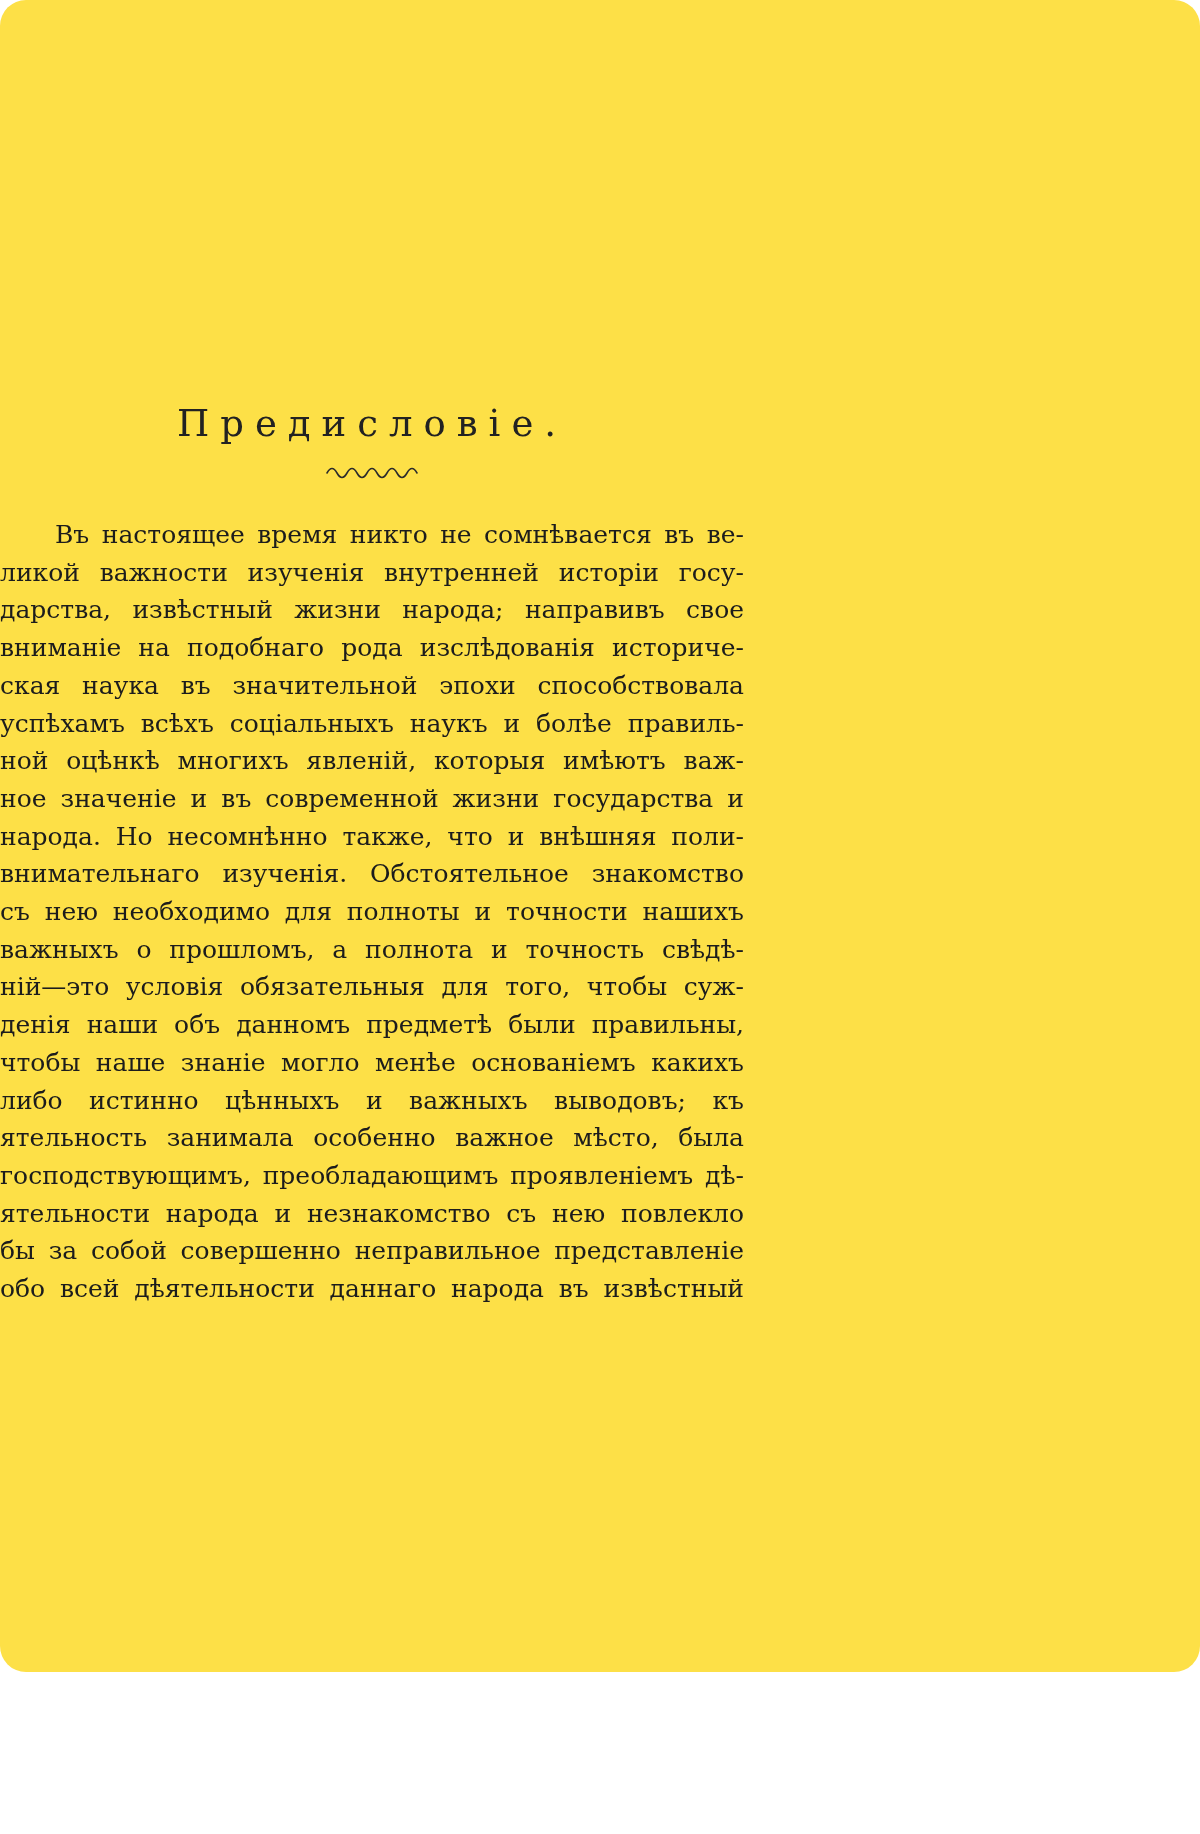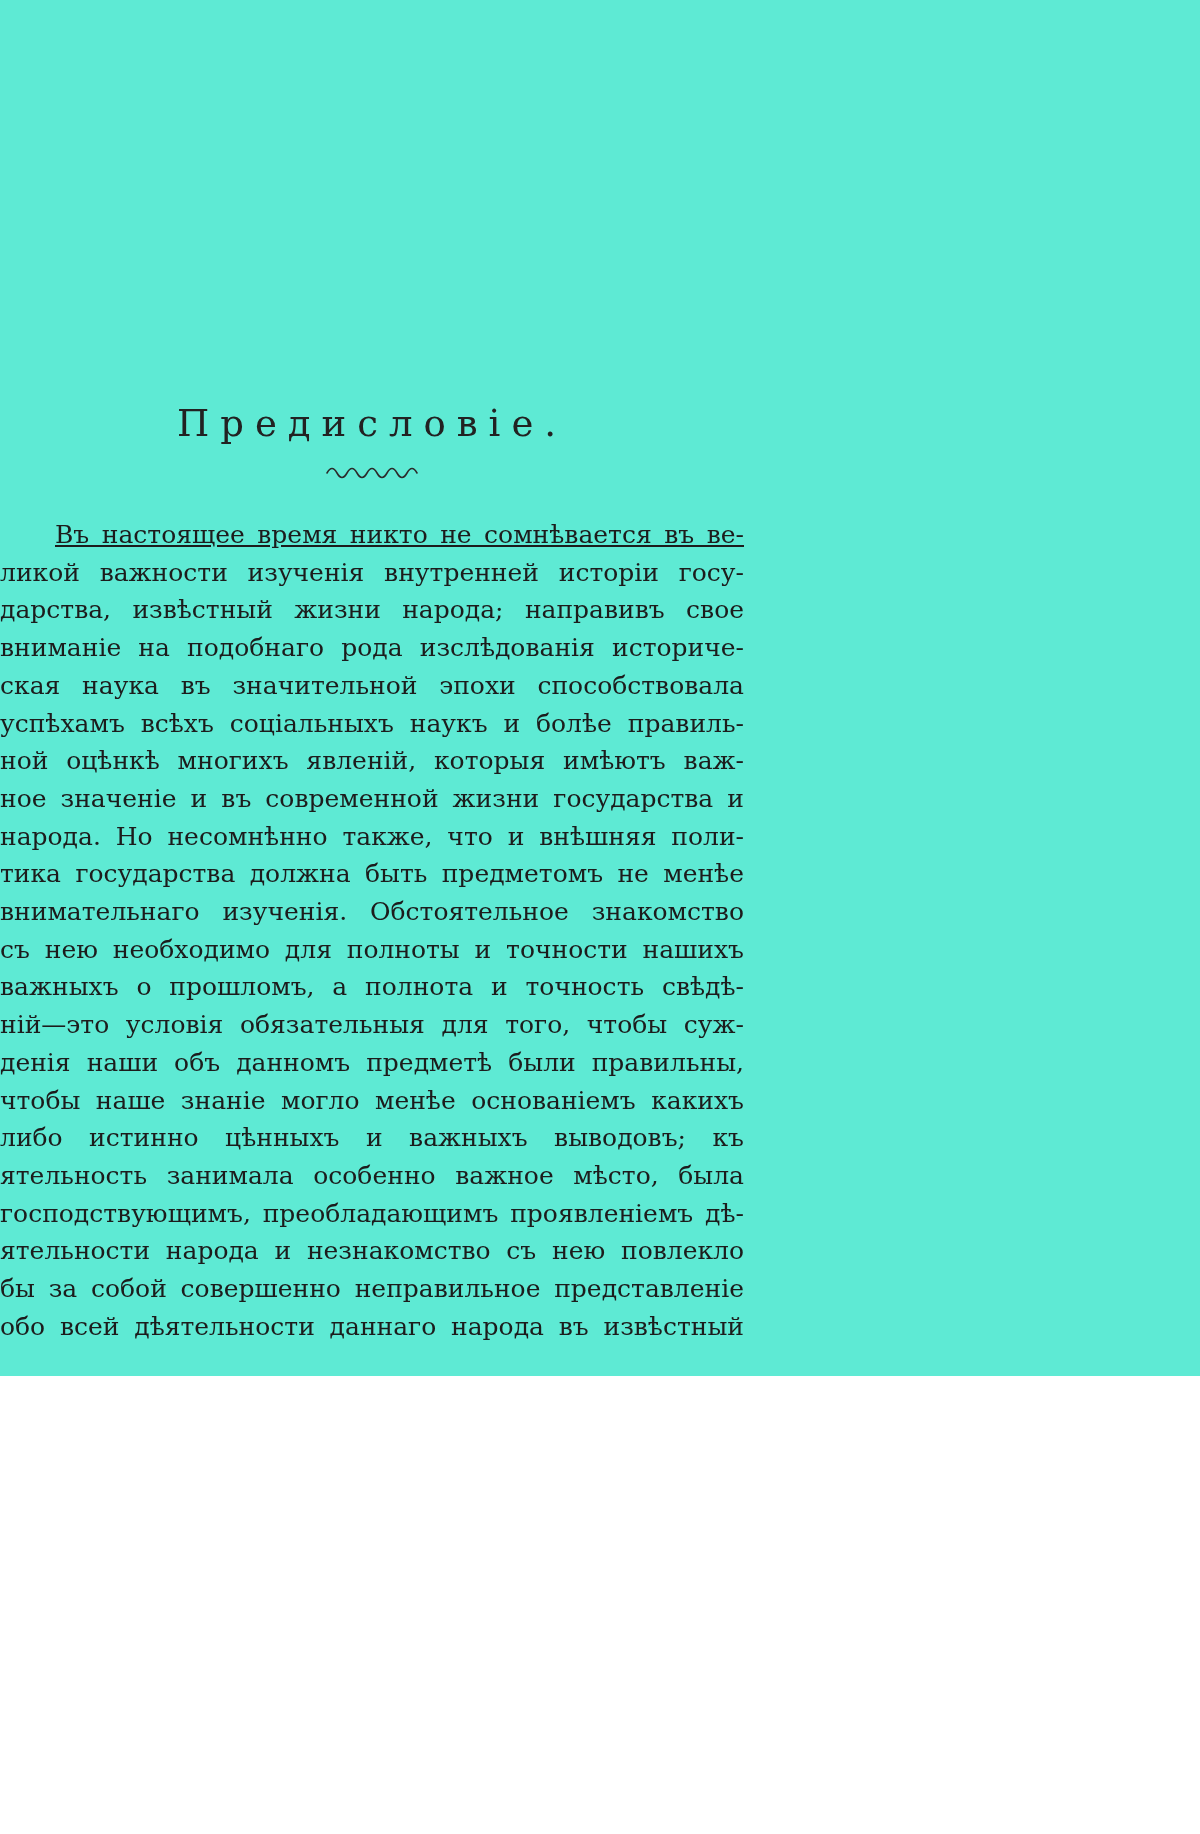--- a/index.html
+++ b/index.html
@@ -3,25 +3,26 @@
 <meta charset="utf-8">
 <style>
   html, body {
     margin: 0;
     padding: 0;
     background: #ffffff;
   }
   .page {
     position: relative;
     width: 1200px;
-    height: 1376px;
-    background: #5eead4;
+    height: 1672px;
+    background: #fde047;
     overflow: hidden;
     font-family: "DejaVu Serif", serif;
     color: #1e1e1e;
+    border-radius: 26px;
   }
   .title {
     position: absolute;
     top: 402px;
     left: 0;
     width: 744px;
     text-align: center;
     font-size: 37px;
     letter-spacing: 11px;
     color: #222222;
@@ -46,21 +47,20 @@
     color: #1c1c1c;
   }
   .textline {
     line-height: 37.7px;
     text-align: justify;
     text-align-last: justify;
     -moz-text-align-last: justify;
   }
   .textline.first {
     text-indent: 55px;
-    text-decoration: underline;
   }
   .watermark {
     position: absolute;
     top: 1757px;
     left: 0;
     width: 925px;
     text-align: right;
     font-family: "Liberation Sans", sans-serif;
     font-weight: bold;
     font-size: 19px;
@@ -83,21 +83,20 @@
   <div class="body-text" id="body-lines">
       <div class="textline first">Въ настоящее время никто не сомнѣвается въ ве-</div>
       <div class="textline">ликой важности изученія внутренней исторіи госу-</div>
       <div class="textline">дарства, извѣстный жизни народа; направивъ свое</div>
       <div class="textline">вниманіе на подобнаго рода изслѣдованія историче-</div>
       <div class="textline">ская наука въ значительной эпохи способствовала</div>
       <div class="textline">успѣхамъ всѣхъ соціальныхъ наукъ и болѣе правиль-</div>
       <div class="textline">ной оцѣнкѣ многихъ явленій, которыя имѣютъ важ-</div>
       <div class="textline">ное значеніе и въ современной жизни государства и</div>
       <div class="textline">народа. Но несомнѣнно также, что и внѣшняя поли-</div>
-      <div class="textline">тика государства должна быть предметомъ не менѣе</div>
       <div class="textline">внимательнаго изученія. Обстоятельное знакомство</div>
       <div class="textline">съ нею необходимо для полноты и точности нашихъ</div>
       <div class="textline">важныхъ о прошломъ, а полнота и точность свѣдѣ-</div>
       <div class="textline">ній—это условія обязательныя для того, чтобы суж-</div>
       <div class="textline">денія наши объ данномъ предметѣ были правильны,</div>
       <div class="textline">чтобы наше знаніе могло менѣе основаніемъ какихъ</div>
       <div class="textline">либо истинно цѣнныхъ и важныхъ выводовъ; къ</div>
       <div class="textline">ятельность занимала особенно важное мѣсто, была</div>
       <div class="textline">господствующимъ, преобладающимъ проявленіемъ дѣ-</div>
       <div class="textline">ятельности народа и незнакомство съ нею повлекло</div>

